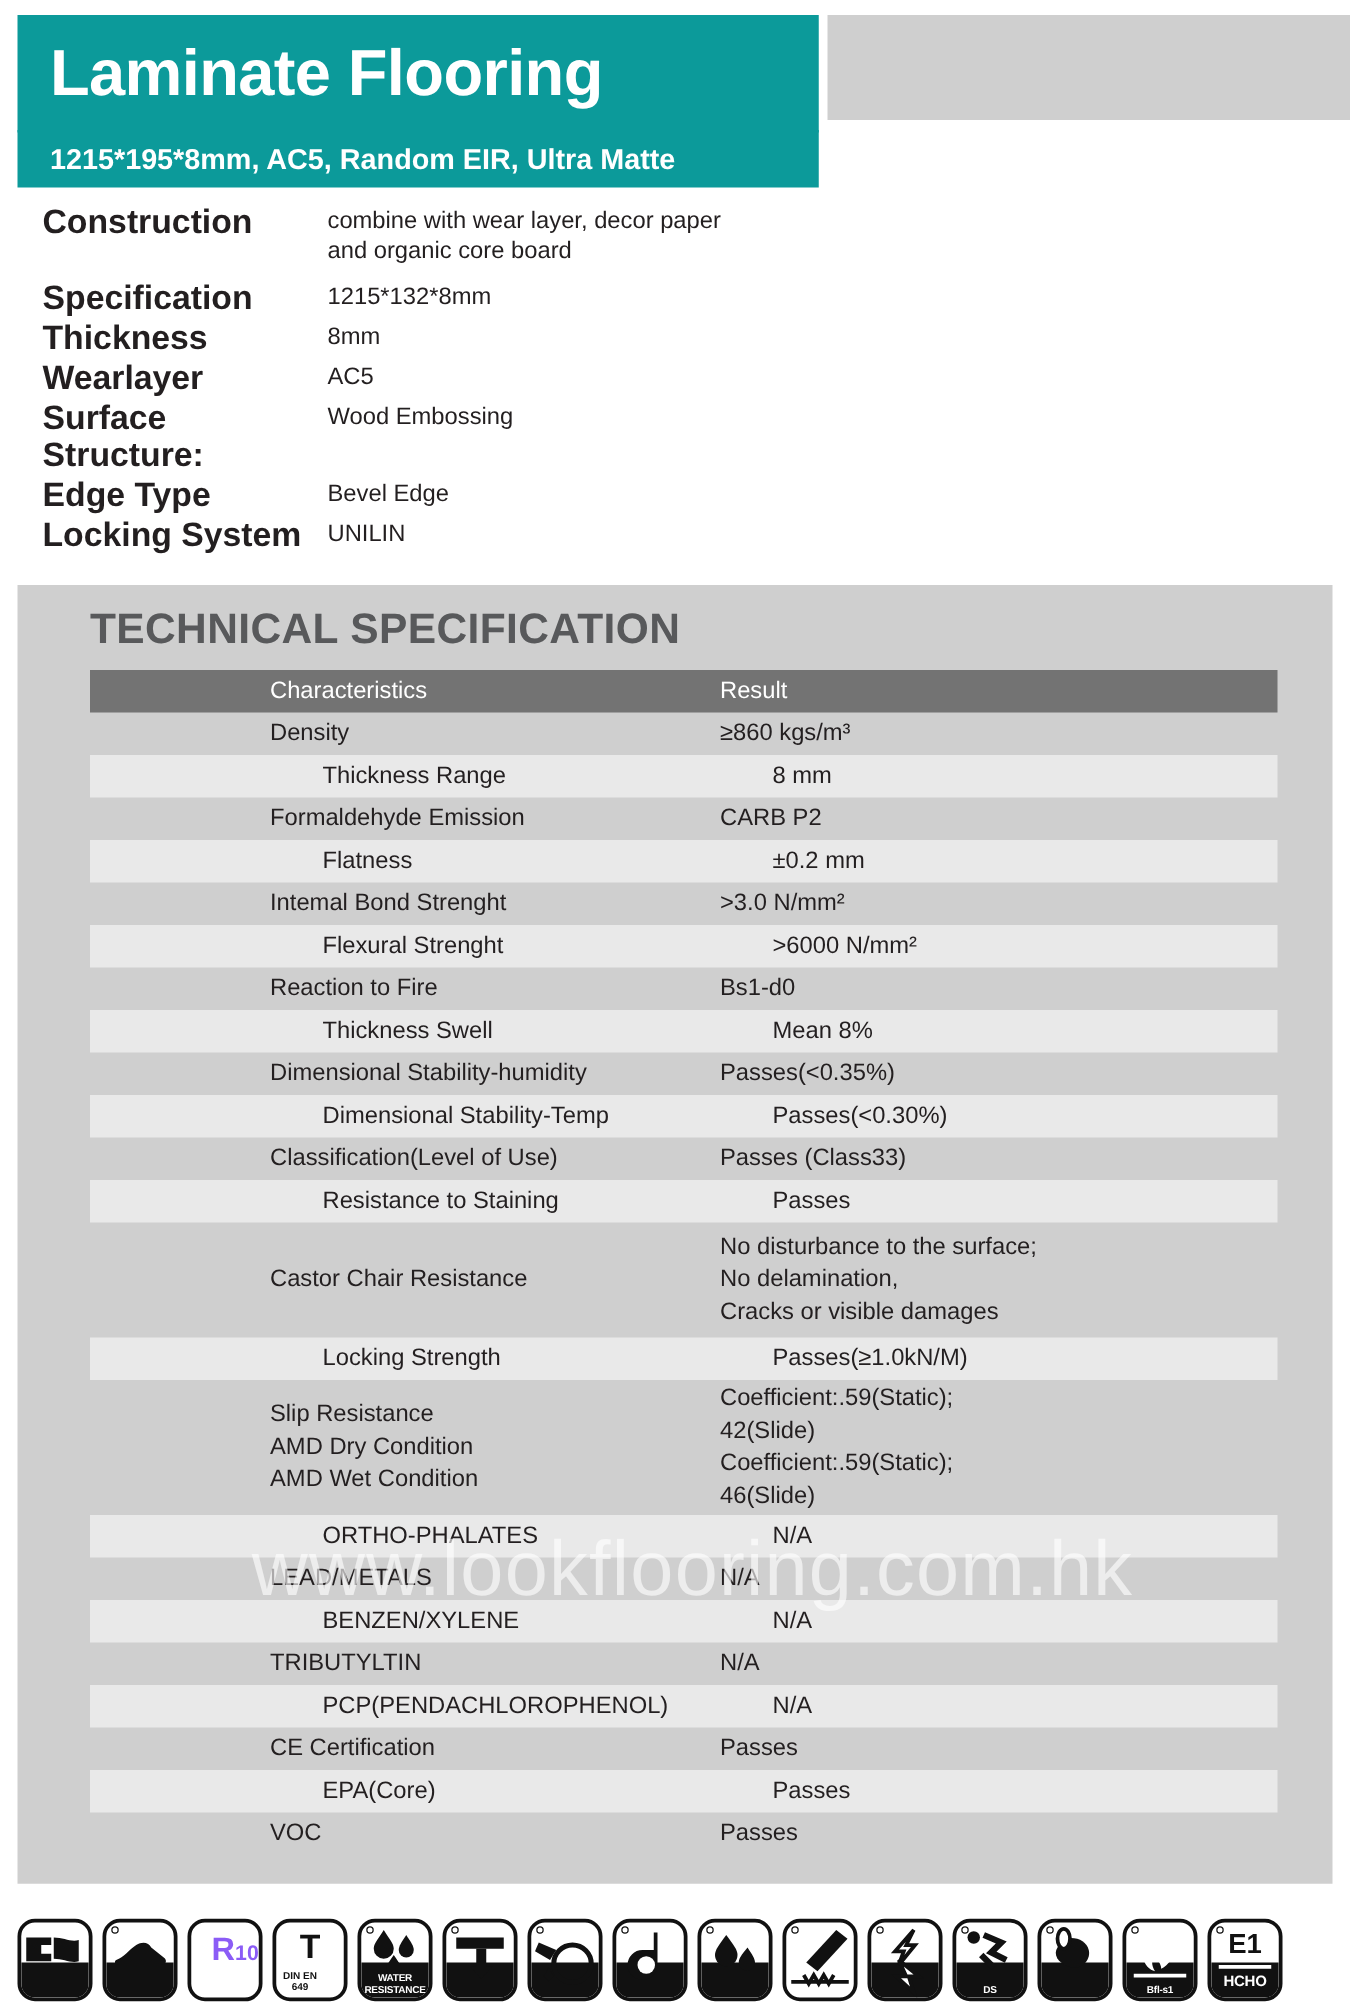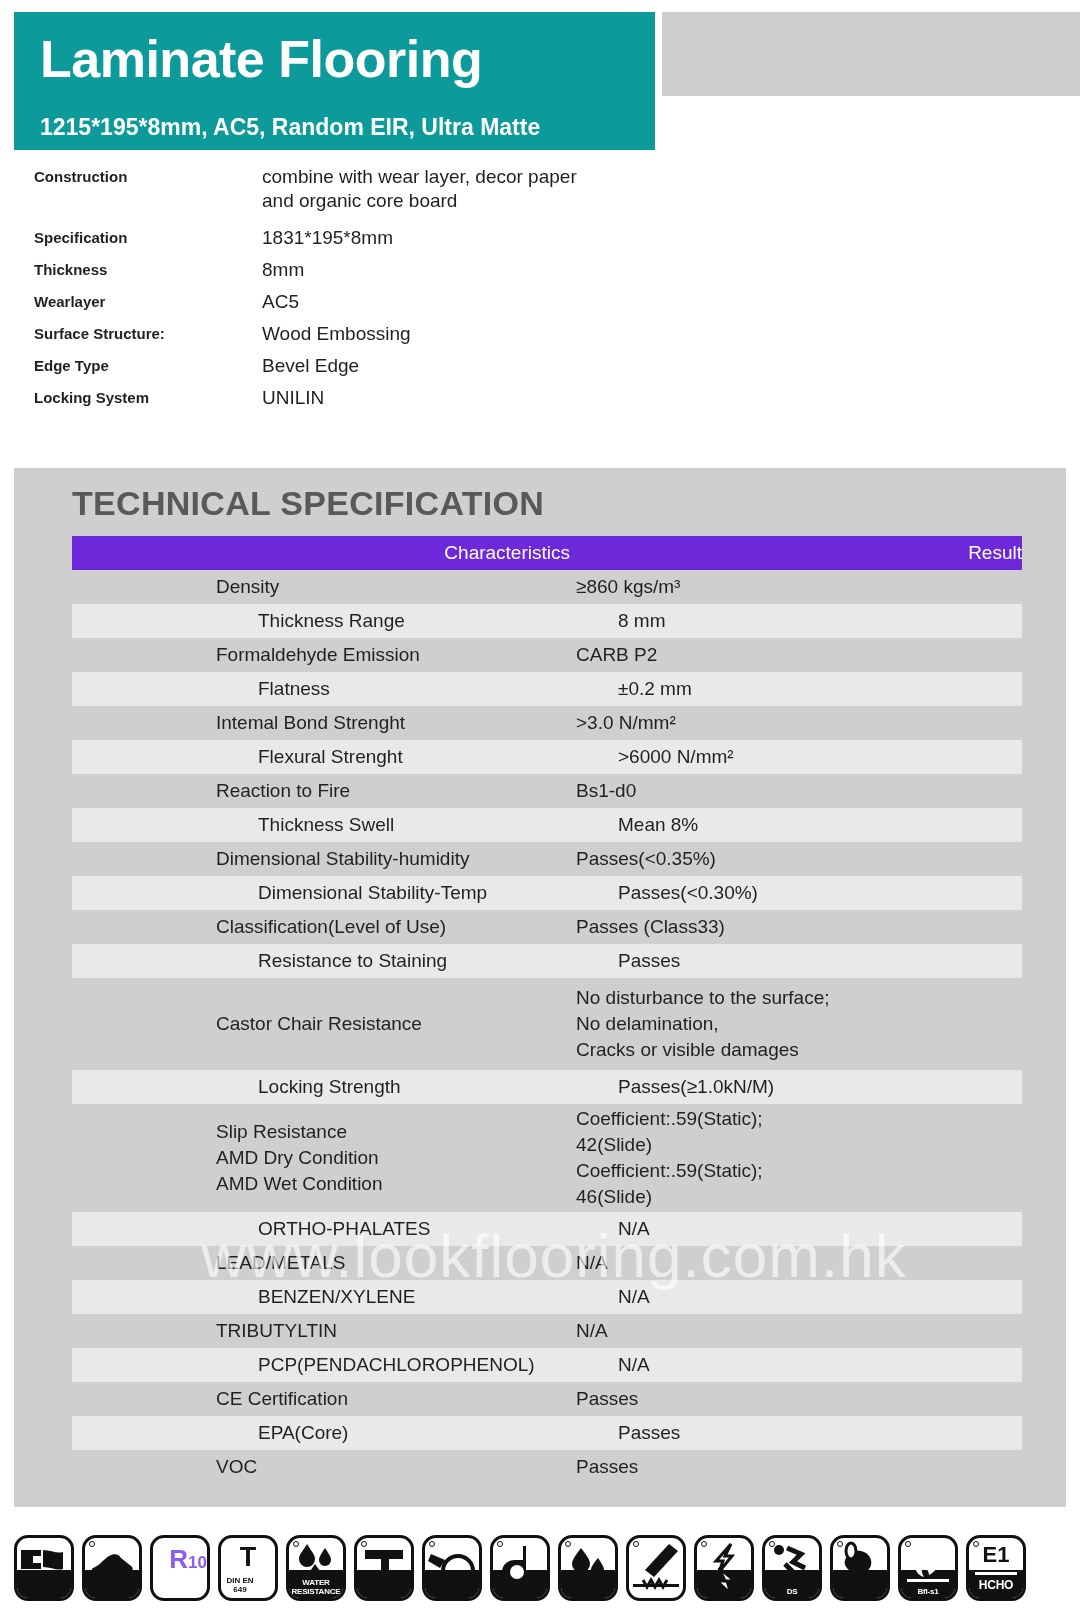--- a/index.html
+++ b/index.html
@@ -50,21 +50,21 @@
   .spec-row {
     display: flex;
     align-items: flex-start;
     padding: 0 0 0 34px;
     margin-bottom: 2px;
   }
   .spec-row.first { margin-bottom: 10px; }
   .spec-label {
     width: 228px;
     flex: 0 0 228px;
-    font-size: 15px;
+    font-size: 27px;
     font-weight: bold;
     color: #231f20;
     line-height: 30px;
   }
   .spec-value {
     font-size: 19px;
     color: #231f20;
     line-height: 24px;
     padding-top: 3px;
   }
@@ -90,23 +90,22 @@
     width: 950px;
   }
   .trow {
     display: flex;
     align-items: center;
     min-height: 34px;
     position: relative;
     z-index: 2;
   }
   .trow.head {
-    background: #6d28d9;
+    background: #737373;
     height: 34px;
-    text-align: right;
   }
   .trow.stripe { background: #e9e9e9; padding-left: 42px; }
   .trow.plain { background: transparent; }
   .trow.tall { min-height: 92px; align-items: center; }
   .trow.tall2 { min-height: 108px; align-items: center; }
 
   .cell-char {
     width: 498px;
     flex: 0 0 498px;
     padding-left: 144px;
@@ -235,21 +234,21 @@
       <div class="spec-row first">
         <div class="spec-label">Construction</div>
         <div class="spec-value">
           <span class="ln">combine with wear layer, decor paper</span>
           <span class="ln">and organic core board</span>
         </div>
       </div>
       <div class="spec-row">
         <div class="spec-label">Specification</div>
         <div class="spec-value">
-          <span class="ln">1831*195*8mm</span>
+          <span class="ln">1215*132*8mm</span>
         </div>
       </div>
       <div class="spec-row">
         <div class="spec-label">Thickness</div>
         <div class="spec-value">
           <span class="ln">8mm</span>
         </div>
       </div>
       <div class="spec-row">
         <div class="spec-label">Wearlayer</div>

